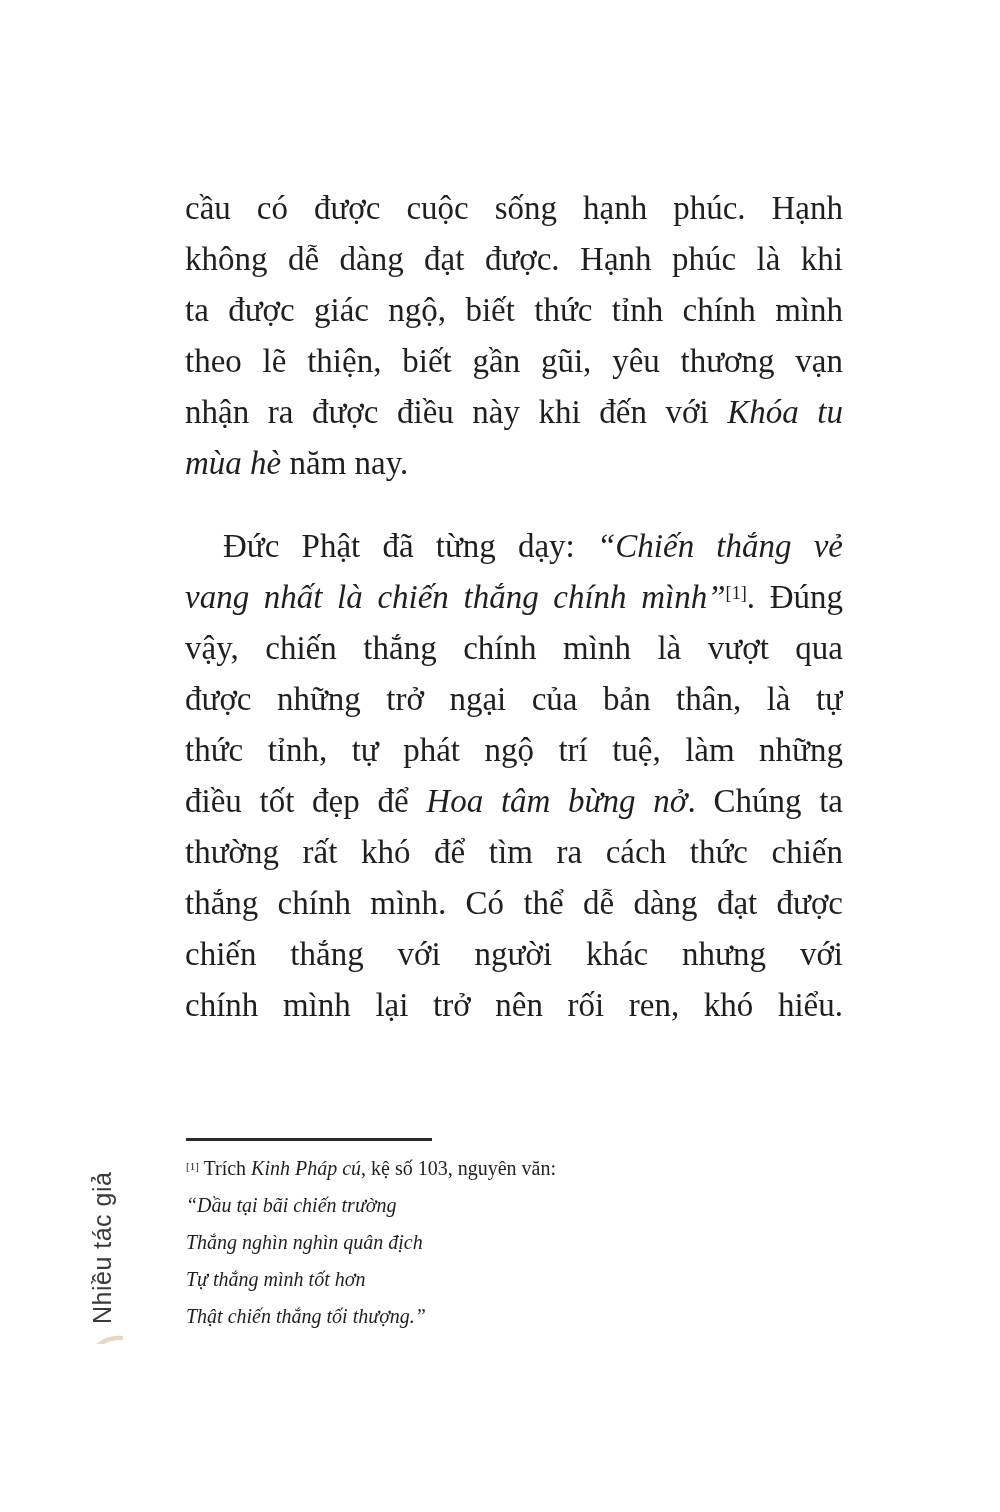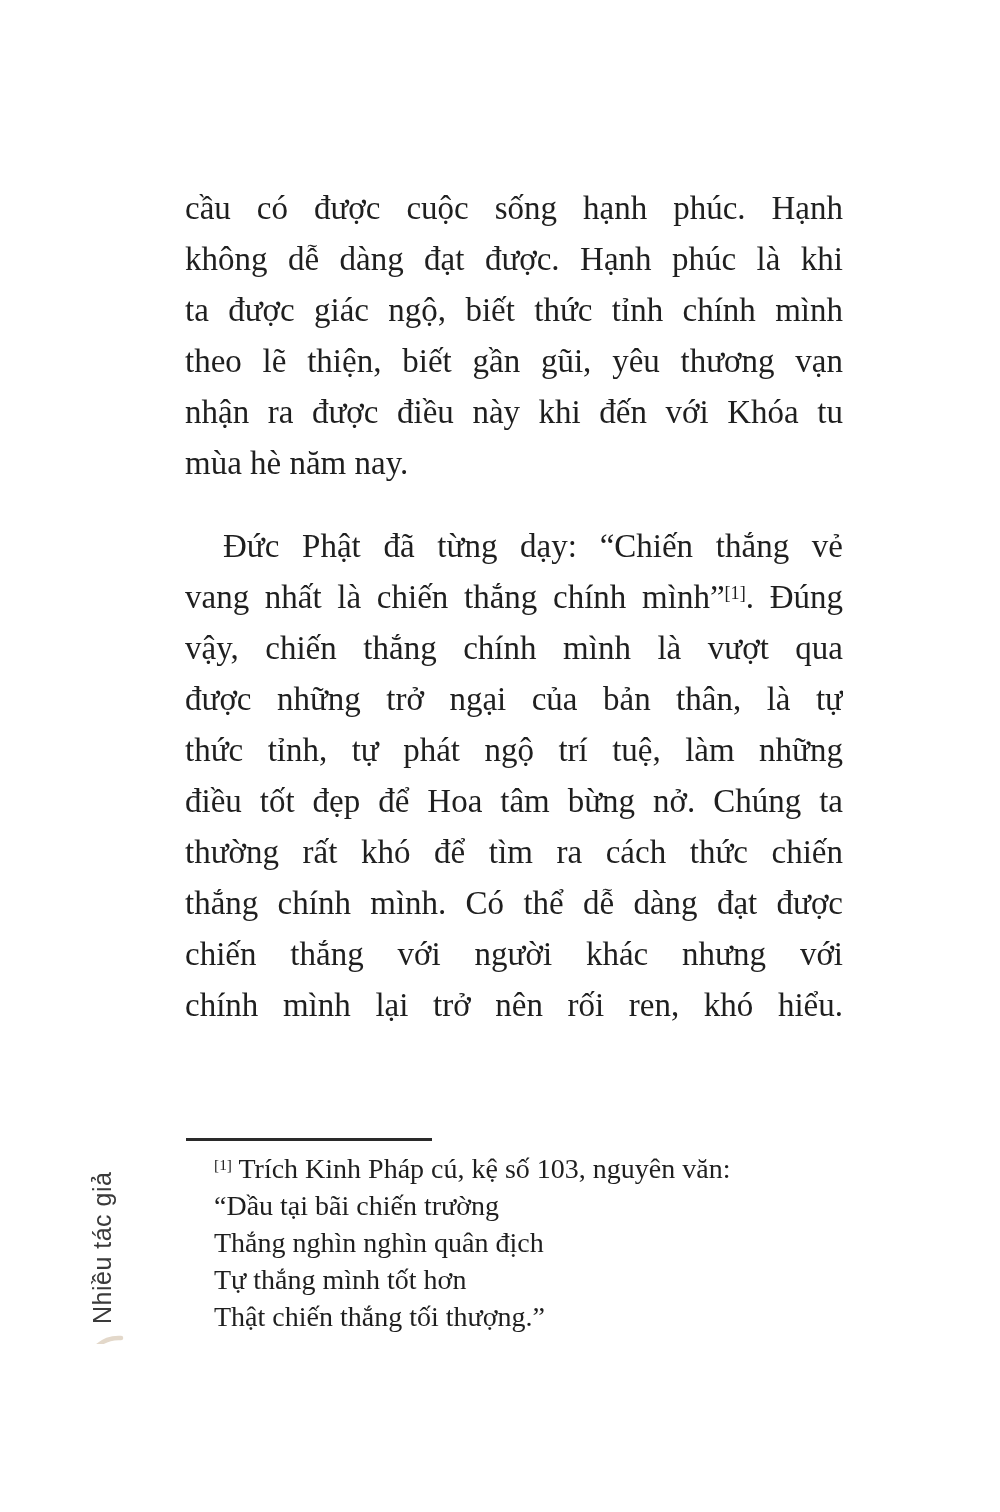--- a/index.html
+++ b/index.html
@@ -25,21 +25,21 @@
   .line {
     height: 51px;
     line-height: 51px;
     font-size: 33px;
     text-align: justify;
     text-align-last: justify;
     overflow: hidden;
   }
   .line.no-fill { text-align-last: left; }
   .para.indent .line:first-child { text-indent: 38px; }
-  .it { }
+  .it { font-style: italic; }
   sup {
     font-size: 0.55em;
     vertical-align: 0.5em;
     line-height: 0;
     font-style: normal;
   }
 
   
   .footnote-rule {
     position: absolute;
@@ -49,24 +49,23 @@
     height: 3px;
     background: #2a2a2a;
   }
   .footnote {
     position: absolute;
     left: 186px;
     top: 1150px;
     width: 660px;
   }
   .fn-line {
-    font-size: 28px;
+    font-size: 20px;
     line-height: 37px;
     text-align: left;
-    margin-left: 28px;
   }
 
   
   .sidebar-label {
     position: absolute;
     left: 88px;
     top: 1146px;
     height: 178px;
     writing-mode: vertical-rl;
     transform: rotate(180deg);

